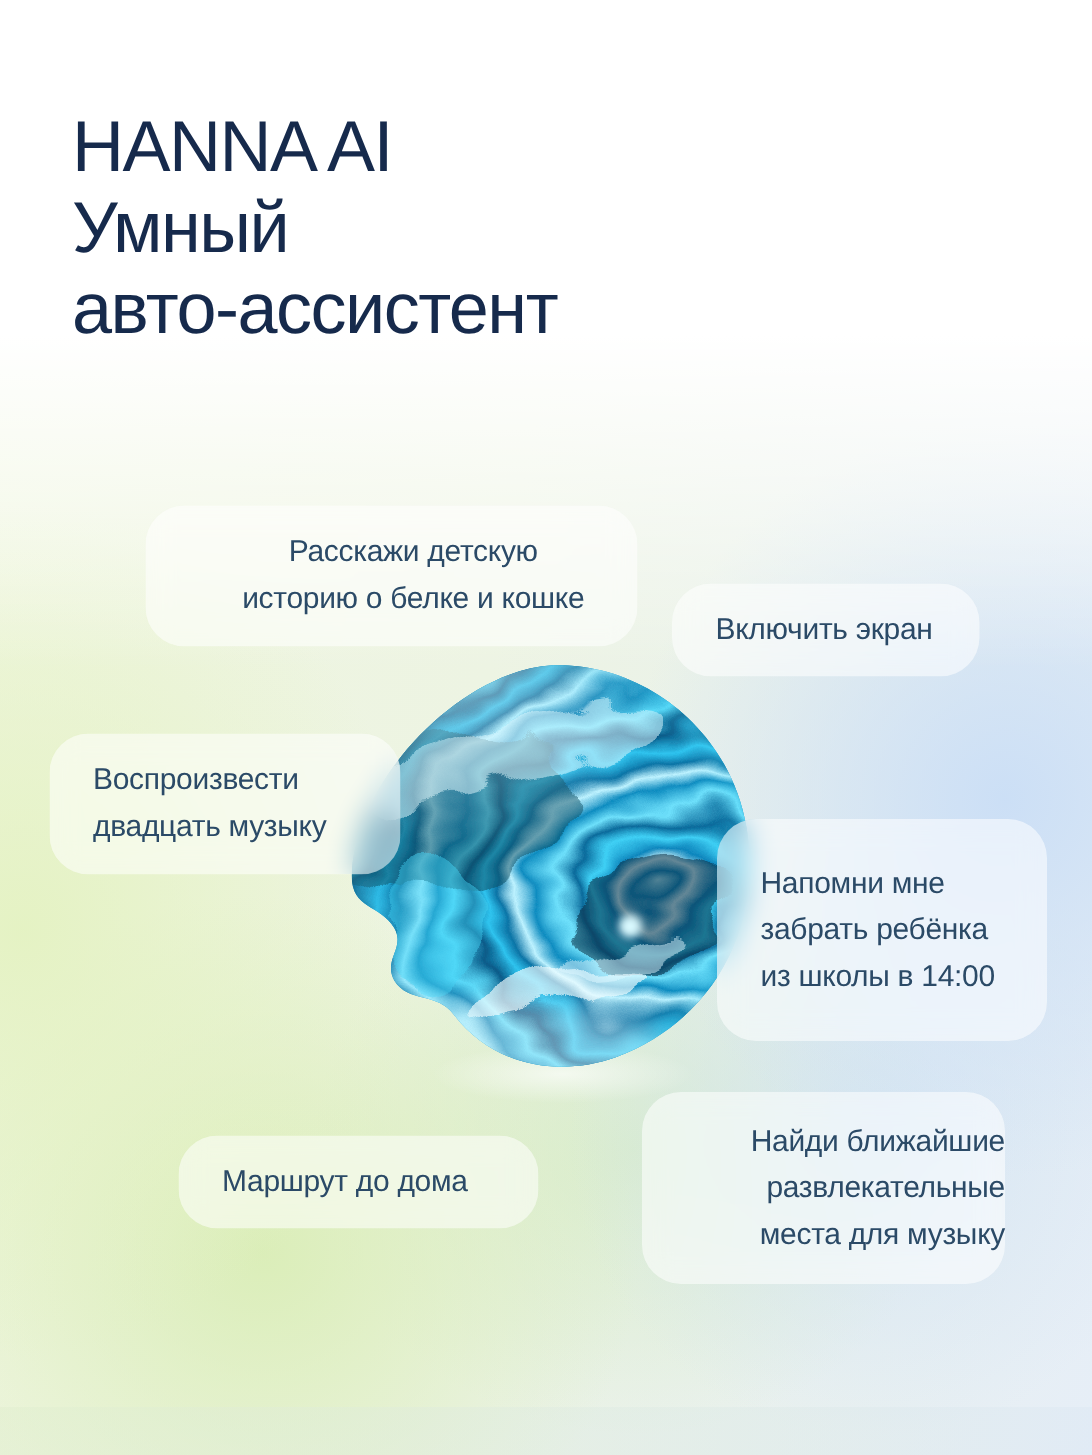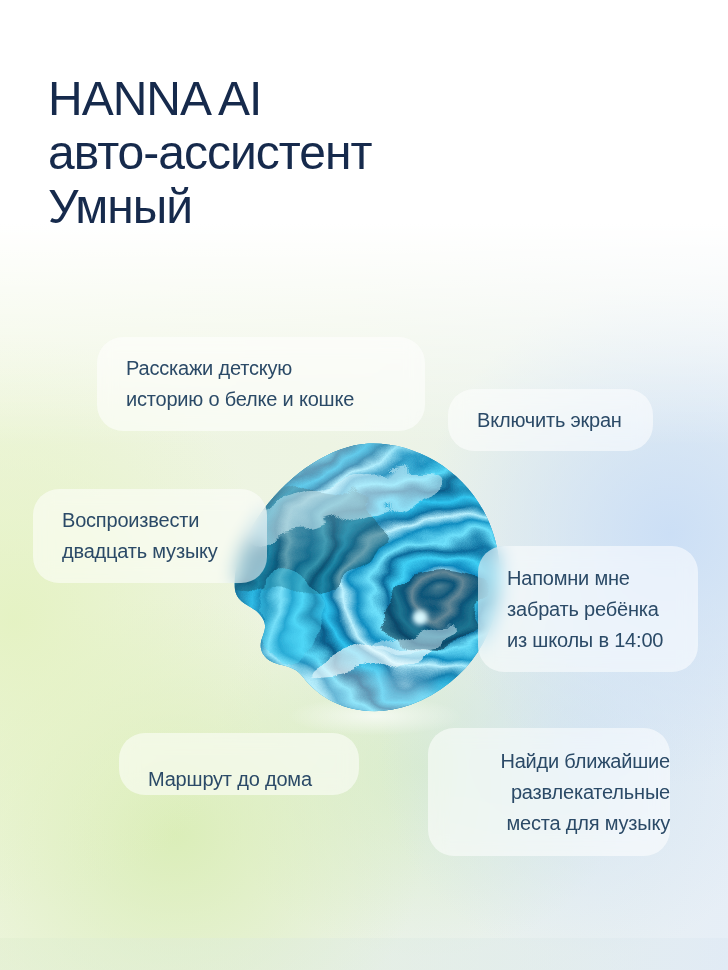--- a/index.html
+++ b/index.html
@@ -35,26 +35,26 @@
     backdrop-filter:blur(9px) saturate(1.05);
     -webkit-backdrop-filter:blur(9px) saturate(1.05);
     z-index:3;
   }
   .bubble span{
     display:block;
     color:#2b4a67;
     font-size:20px;line-height:31px;
     letter-spacing:-0.2px;
   }
-  .b1{left:97px;  top:337px; width:328px; height:94px;}
+  .b1{left:97px;  top:337px; width:328px; height:94px;text-align:center;}
   .b2{left:448px; top:389px; width:205px; height:62px;}
   .b3{left:33px;  top:489px; width:234px; height:94px;border-radius:26px;}
-  .b4{left:478px; top:546px; width:220px; height:126px;}
+  .b4{left:478px; top:546px; width:220px; height:148px;}
   .b5{left:56px;  top:639px; width:228px; height:86px;}
-  .b6{left:119px; top:733px; width:240px; height:62px;justify-content:flex-end;}
+  .b6{left:119px; top:757px; width:240px; height:62px;}
   .b7{left:428px; top:728px; width:242px; height:128px;align-items:flex-end;}
   .blob{
     position:absolute;left:224px;top:436px;width:286px;height:284px;
     z-index:2;
   }
   .blob svg{display:block;width:100%;height:100%;}
   .blob-underglow{
     position:absolute;left:250px;top:688px;width:250px;height:56px;
     background:radial-gradient(50% 50% at 50% 50%, rgba(255,255,255,0.65) 0%, rgba(255,255,255,0) 70%);
     z-index:1;
@@ -65,22 +65,22 @@
     z-index:1;
   }
 </style>
 </head>
 <body>
 
 <div class="page">
 
   <div class="title">
     <span>HANNA AI</span>
+    <span>Умный</span>
     <span>авто-ассистент</span>
-    <span>Умный</span>
   </div>
 
   <div class="blob-underglow"></div>
 
   <div class="blob">
     <svg viewBox="0 0 300 300">
       <defs>
         <clipPath id="blobClip">
           <path d="M152,8 C214,6 276,52 288,122 C299,186 270,256 196,284 C150,300 106,286 82,254 C70,238 50,246 40,230 C32,215 48,207 40,193 C30,176 10,180 10,156 C12,88 88,11 152,8 Z"></path>
         </clipPath>

